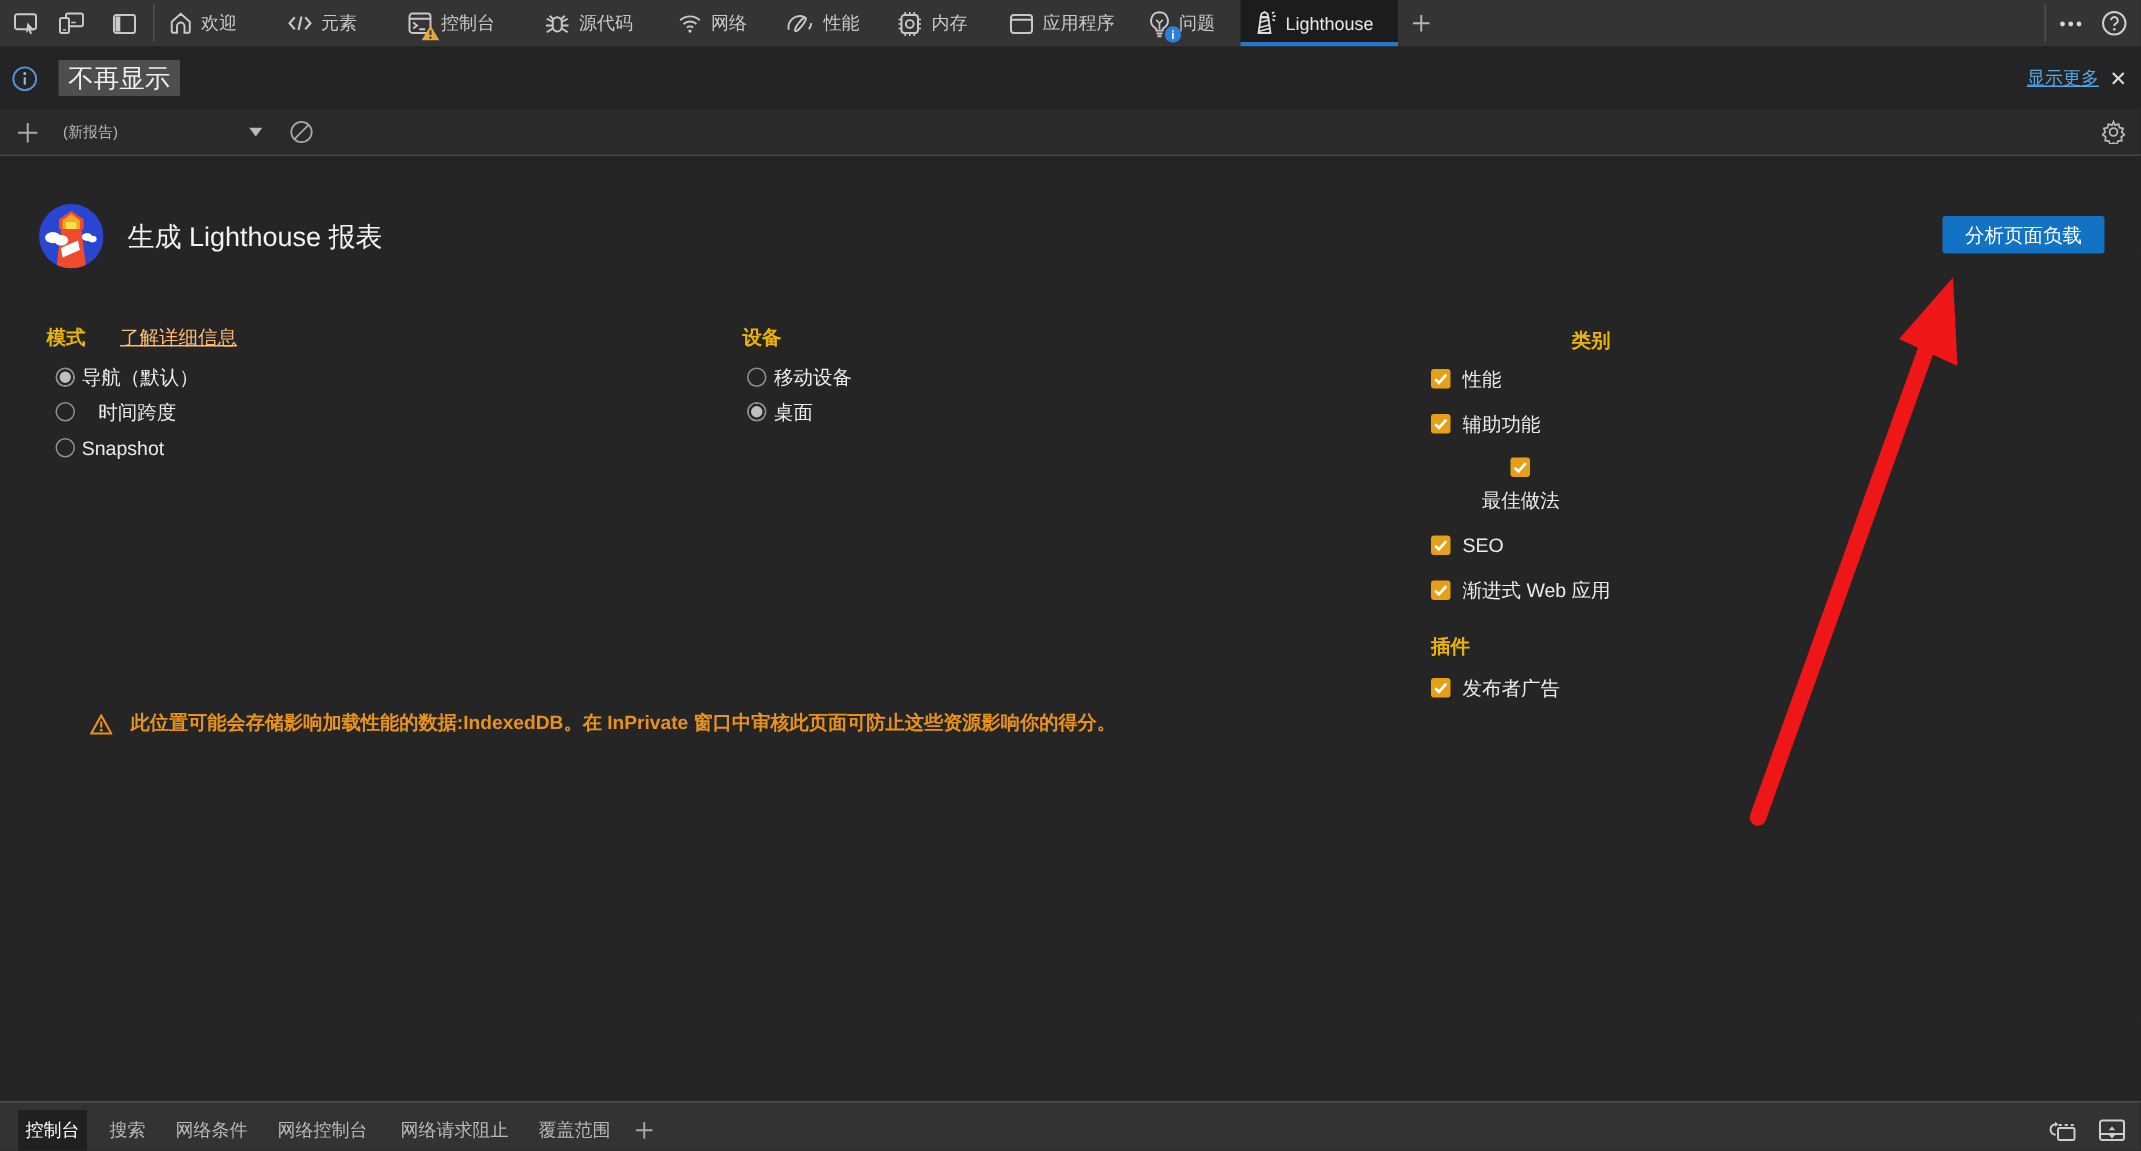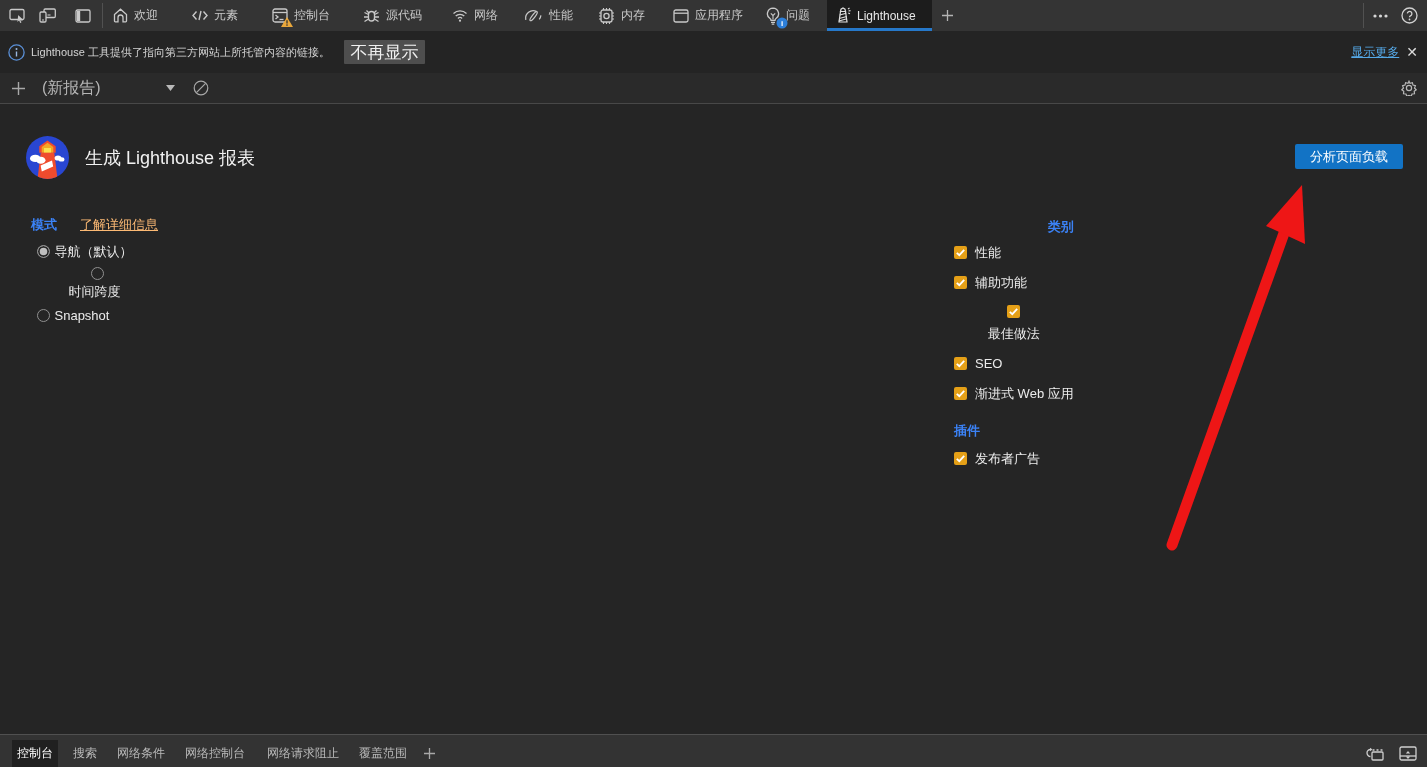--- a/index.html
+++ b/index.html
@@ -20,21 +20,21 @@
 .content { position:absolute; left:0; top:104px; width:1427px; height:630px; background:#252525; color:#ececec; }
 .drawer { position:absolute; left:0; top:734px; width:1427px; height:33px; background:#333;
   border-top:1px solid #505050; display:flex; align-items:flex-end; color:#b9b9b9; font-size:12.5px; }
 .dtab { height:27px; display:flex; align-items:center; padding:0 5px; font-size:12px; }
 .dtab.sel { background:#202020; color:#fff; }
 .hdr { position:absolute; left:26px; top:32px; display:flex; align-items:center; }
 .h1 { font-size:18px; color:#f2f2f2; margin-left:16px; font-weight:400; }
 .analyze { position:absolute; left:1295px; top:40px; width:108px; height:25px; background:#1273c5;
   color:#fff; font-size:13px; display:flex; align-items:center; justify-content:center; border-radius:2px; }
 .col { position:absolute; font-size:13px; }
-.lab { font-weight:bold; color:#3b82f6; font-size:13px; }
+.lab { font-weight:bold; color:#eab308; font-size:13px; }
 .lnk { color:#fdba74; text-decoration:underline; }
 .row { display:flex; align-items:center; line-height:15px; }
 .radio { width:13px; height:13px; border:1.5px solid #909090; border-radius:50%; background:transparent; position:relative; }
 .radio.on { background:#bfbfbf; box-shadow:inset 0 0 0 1.7px #252525; border-color:#8f8f8f;}
 .chk { width:13px; height:13px; background:#e5a017; border-radius:2px; position:relative; }
 .chk svg { position:absolute; left:0; top:0; }
 .warn { position:absolute; left:60px; top:370px; display:flex; align-items:center; color:#e8921e;
   font-weight:bold; font-size:12.8px; }
 </style>
 </head>
@@ -176,33 +176,32 @@
     </span>
 </div>
 <div class="infobar">
   <span style="margin-left:8px; display:flex;">
       <svg width="17" height="17" viewBox="0 0 17 17" fill="none">
         <circle cx="8.5" cy="8.5" r="7.6" stroke="#5a8fd6" stroke-width="1.3"></circle>
         <circle cx="8.5" cy="5" r="1" fill="#9ab8e0"></circle>
         <path d="M8.5 7.5 v5" stroke="#9ab8e0" stroke-width="1.4"></path>
       </svg>
     </span>
-  <span style="margin-left:6px;">Lighthouse 工具提供了指向第三方网站上所托管内容的链接。</span>
   <span class="nomore">不再显示</span>
   <span style="flex:1"></span>
   <span class="showmore">显示更多</span>
   <span style="margin:0 9px 0 7px; color:#ddd; font-size:14px;">✕</span>
 </div>
 <div class="toolbar" id="toolbar">
   <span class="tbtn" style="margin-left:3px;">
       <svg width="15" height="15" viewBox="0 0 15 15" stroke="#a8a8a8" stroke-width="1.4">
         <path d="M7.5 1 v13 M1 7.5 h13"></path>
       </svg>
     </span>
-  <span style="display:flex; align-items:center; height:25px; padding:0 7px 0 6px; margin-left:3px; width:146px; color:#b5b5b5; font-size:16px;">(新报告)<span style="flex:1"></span><svg width="9" height="6" viewBox="0 0 9 6">
+  <span style="display:flex; align-items:center; height:25px; padding:0 7px 0 6px; margin-left:3px; width:146px; color:#b5b5b5; font-size:10px;">(新报告)<span style="flex:1"></span><svg width="9" height="6" viewBox="0 0 9 6">
         <path d="M0 0 h9 L4.5 6 Z" fill="#b9b9b9"></path>
       </svg></span>
   <span class="tbtn" style="margin-left:4px;">
       <svg width="16" height="16" viewBox="0 0 16 16" fill="none" stroke="#a8a8a8" stroke-width="1.2">
         <circle cx="8" cy="8" r="6.8"></circle>
         <path d="M3.4 12.6 L12.6 3.4"></path>
       </svg>
     </span>
   <span style="flex:1"></span>
   <span class="tbtn" style="margin-right:3px;">
@@ -239,30 +238,41 @@
 
   <div class="col" style="left:31px; top:113px;">
     <div class="row" style="gap:23px;">
         <span class="lab">模式</span>
         <span class="lnk">了解详细信息</span>
       </div>
     <div class="row" style="margin-top:11.5px; gap:5px;">
         <span class="radio on" style="margin-left:5.5px;"></span>
         <span>导航（默认）</span>
       </div>
-    <div class="row" style="margin-top:8.5px; gap:4px;flex-direction:column;">
+    <div class="row" style="margin-top:8.5px; gap:16px;">
         <span class="radio" style="margin-left:5.5px;"></span>
         <span>时间跨度</span>
       </div>
     <div class="row" style="margin-top:8.5px; gap:5px;">
         <span class="radio" style="margin-left:5.5px;"></span>
         <span>Snapshot</span>
       </div>
   </div>
 
+  <div class="col" style="left:495px; top:113px;">
+    <div style="line-height:15px;"><span class="lab">设备</span></div>
+    <div class="row" style="margin-top:11.5px; gap:5px;">
+        <span class="radio" style="margin-left:3px;"></span>
+        <span>移动设备</span>
+      </div>
+    <div class="row" style="margin-top:8.5px; gap:5px;">
+        <span class="radio on" style="margin-left:3px;"></span>
+        <span>桌面</span>
+      </div>
+  </div>
 
   <div class="col" style="left:954px; top:115px;">
     <div style="line-height:15px;text-align:right;"><span class="lab">类别</span></div>
     <div class="row chkrow" style="margin-top:11px; gap:8px;">
         <span class="chk">
           <svg width="13" height="13" viewBox="0 0 13 13">
             <path d="M2.8 6.8 L5.3 9.2 L10.2 3.8" stroke="#fff" stroke-width="1.8" fill="none"></path>
           </svg>
         </span>
         <span>性能</span>
@@ -303,20 +313,28 @@
     <div class="row chkrow" style="margin-top:11px; gap:8px;">
         <span class="chk">
           <svg width="13" height="13" viewBox="0 0 13 13">
             <path d="M2.8 6.8 L5.3 9.2 L10.2 3.8" stroke="#fff" stroke-width="1.8" fill="none"></path>
           </svg>
         </span>
         <span>发布者广告</span>
       </div>
   </div>
 
+  <div class="warn">
+      <svg width="15" height="14" viewBox="0 0 15 14" fill="none">
+        <path d="M7.5 1 L14.2 13 H0.8 Z" stroke="#e8921e" stroke-width="1.4"></path>
+        <path d="M7.5 5 v4" stroke="#e8921e" stroke-width="1.4"></path>
+        <circle cx="7.5" cy="10.8" r="0.9" fill="#e8921e"></circle>
+      </svg>
+      <span style="margin-left:12px;">此位置可能会存储影响加载性能的数据:IndexedDB。在 InPrivate 窗口中审核此页面可防止这些资源影响你的得分。</span>
+    </div>
 
   <svg width="1427" height="630" style="position:absolute; left:0; top:0; pointer-events:none;">
     <line x1="1172" y1="441" x2="1288" y2="118" stroke="#ee1616" stroke-width="11" stroke-linecap="round"></line>
     <polygon points="1302,81 1305,140 1266,122" fill="#ee1616"></polygon>
   </svg>
 </div>
 <div class="drawer" id="drawer">
   <span class="dtab sel" style="margin-left:12px;">控制台</span>
   <span class="dtab" style="margin-left:10px;">搜索</span>
   <span class="dtab" style="margin-left:10px;">网络条件</span>

